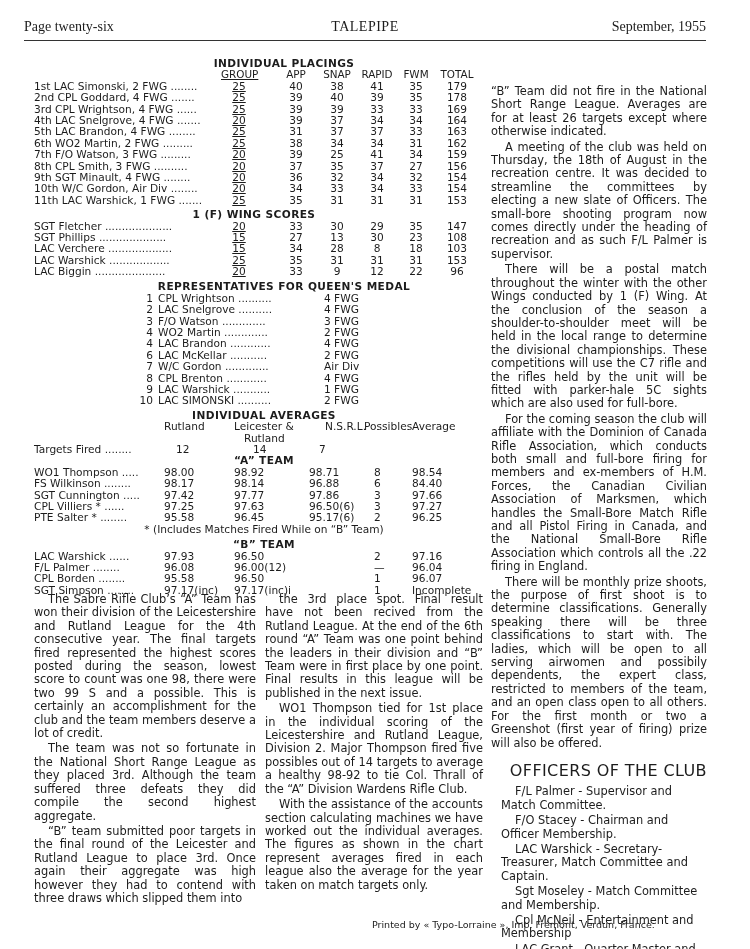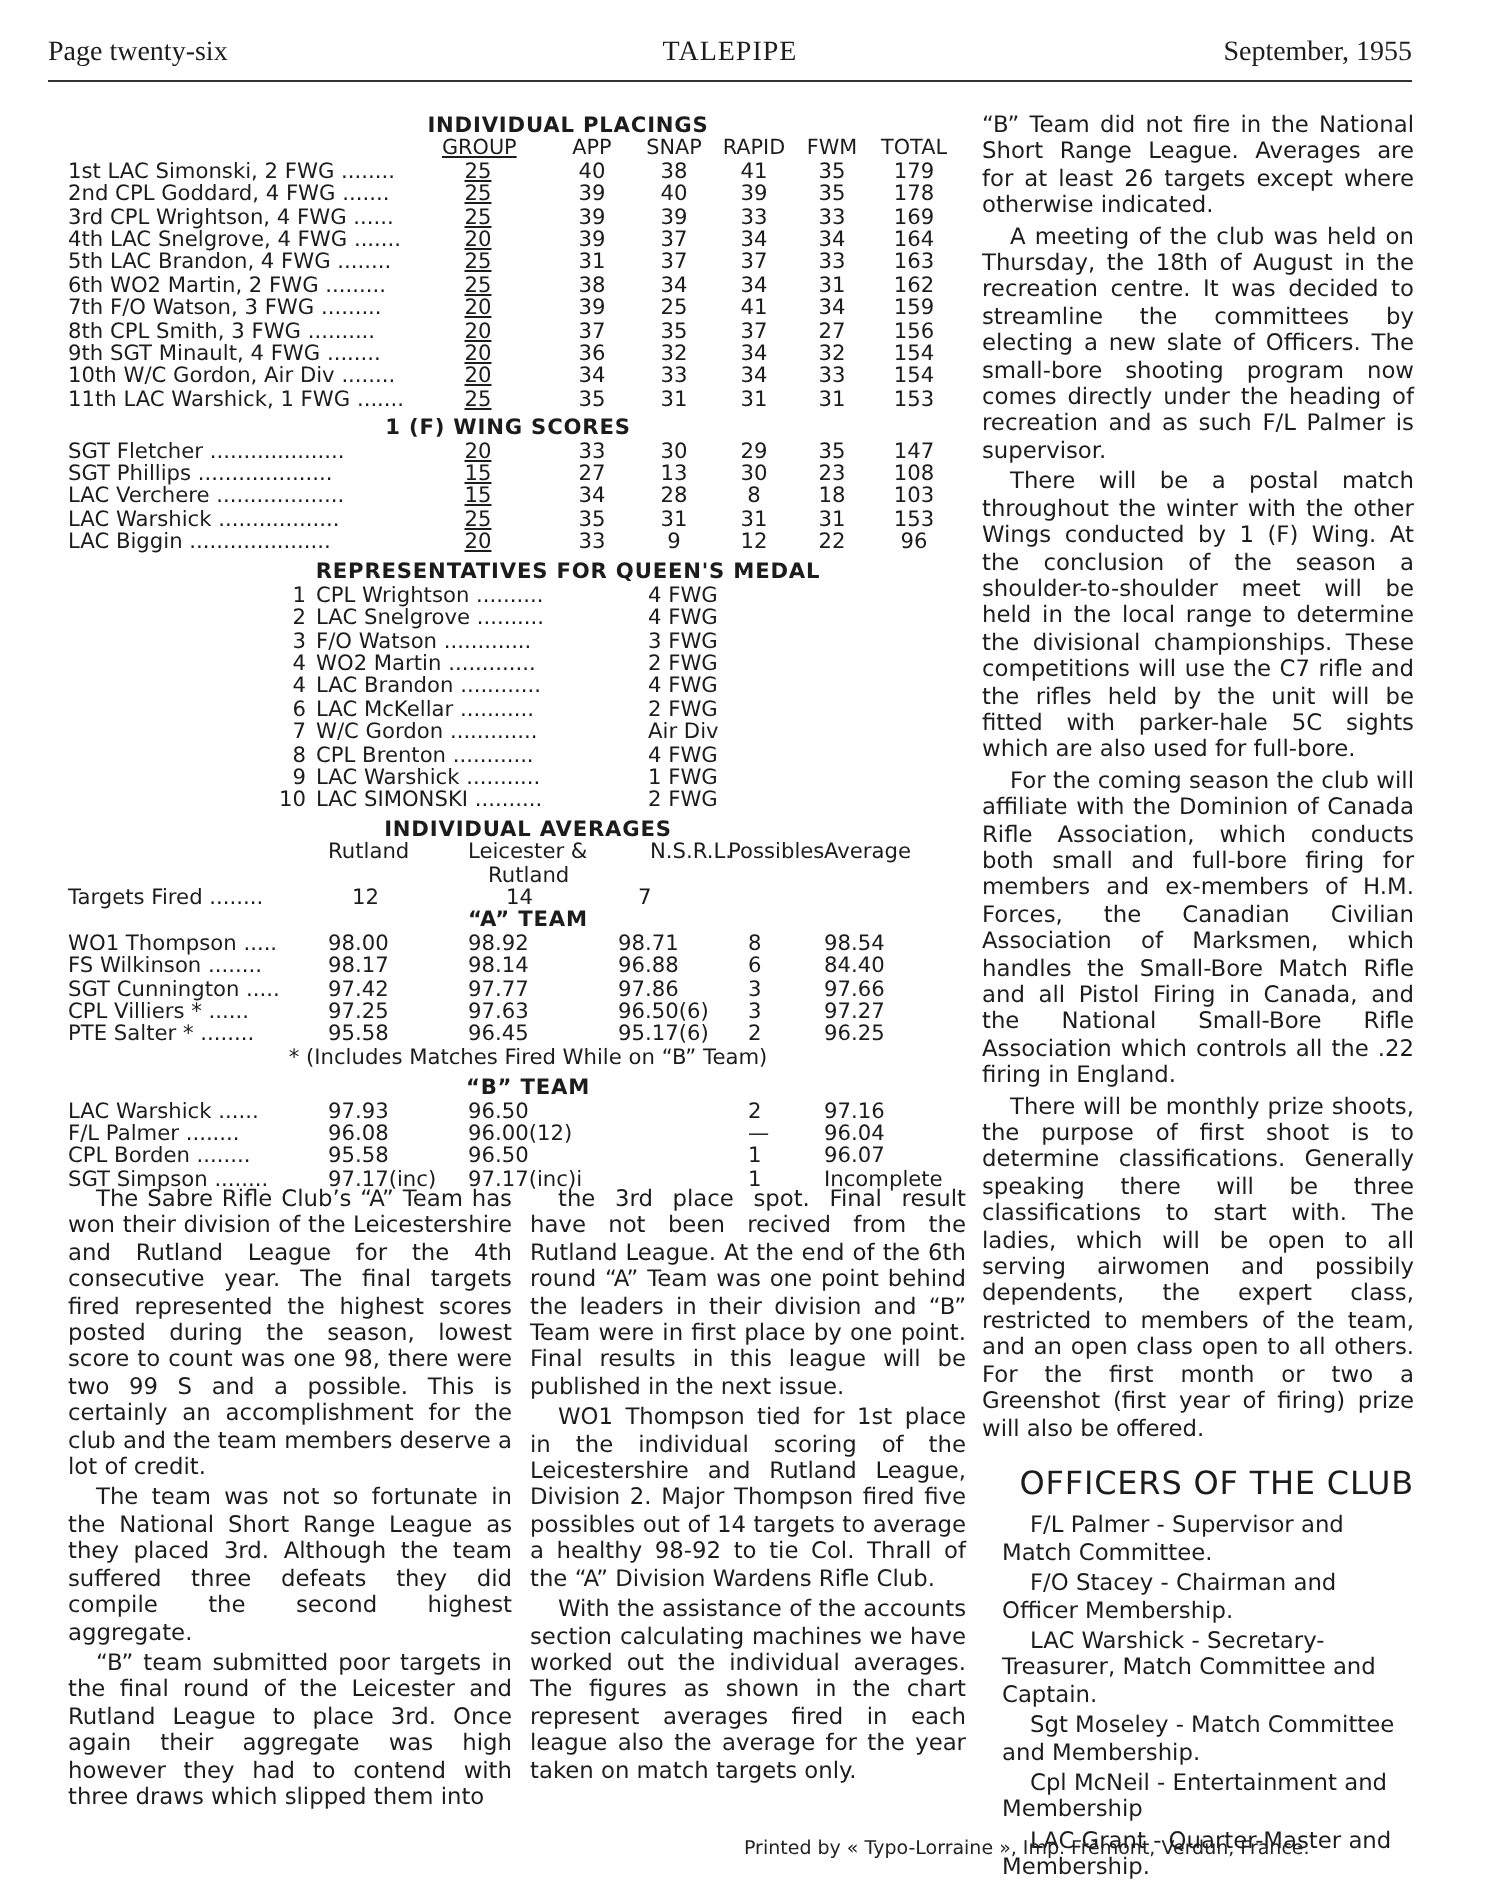--- a/index.html
+++ b/index.html
@@ -37,21 +37,21 @@
   .avg span { position: absolute; top: 0; }
   .a0 { left: 0; } .a1 { left: 130px; } .a2 { left: 200px; }
   .a3 { left: 291px; } .a4 { left: 330px; } .a5 { left: 378px; }
   .center-note { text-align: center; }
 
   .col { position: absolute; font-size: 11.4px; line-height: 13.4px; text-align: justify; }
   .col p { margin: 0 0 2px 0; text-indent: 14px; }
   .col1 { left: 34px; top: 593px; width: 222px; }
   .col2 { left: 265px; top: 593px; width: 218px; }
   .col3 { left: 491px; top: 56px; width: 216px; }
-  .col3 p.first { text-indent: 0; }
+  .col3 p.first { text-indent: 0; margin-top: 29px; }
   .officers-title { text-align: right; font-size: 16px; margin: 14px 0 8px 0; letter-spacing: 0.4px; }
   .officer { text-indent: -10px; padding-left: 10px; margin: 0 0 1px 0; text-align: left; }
 
   .footer { position: absolute; left: 372px; top: 919px; font-size: 9.5px; color: #222; }
 </style>
 </head>
 <body>
 
 <div class="header">
   <span class="hdr-left">Page twenty-six</span>

